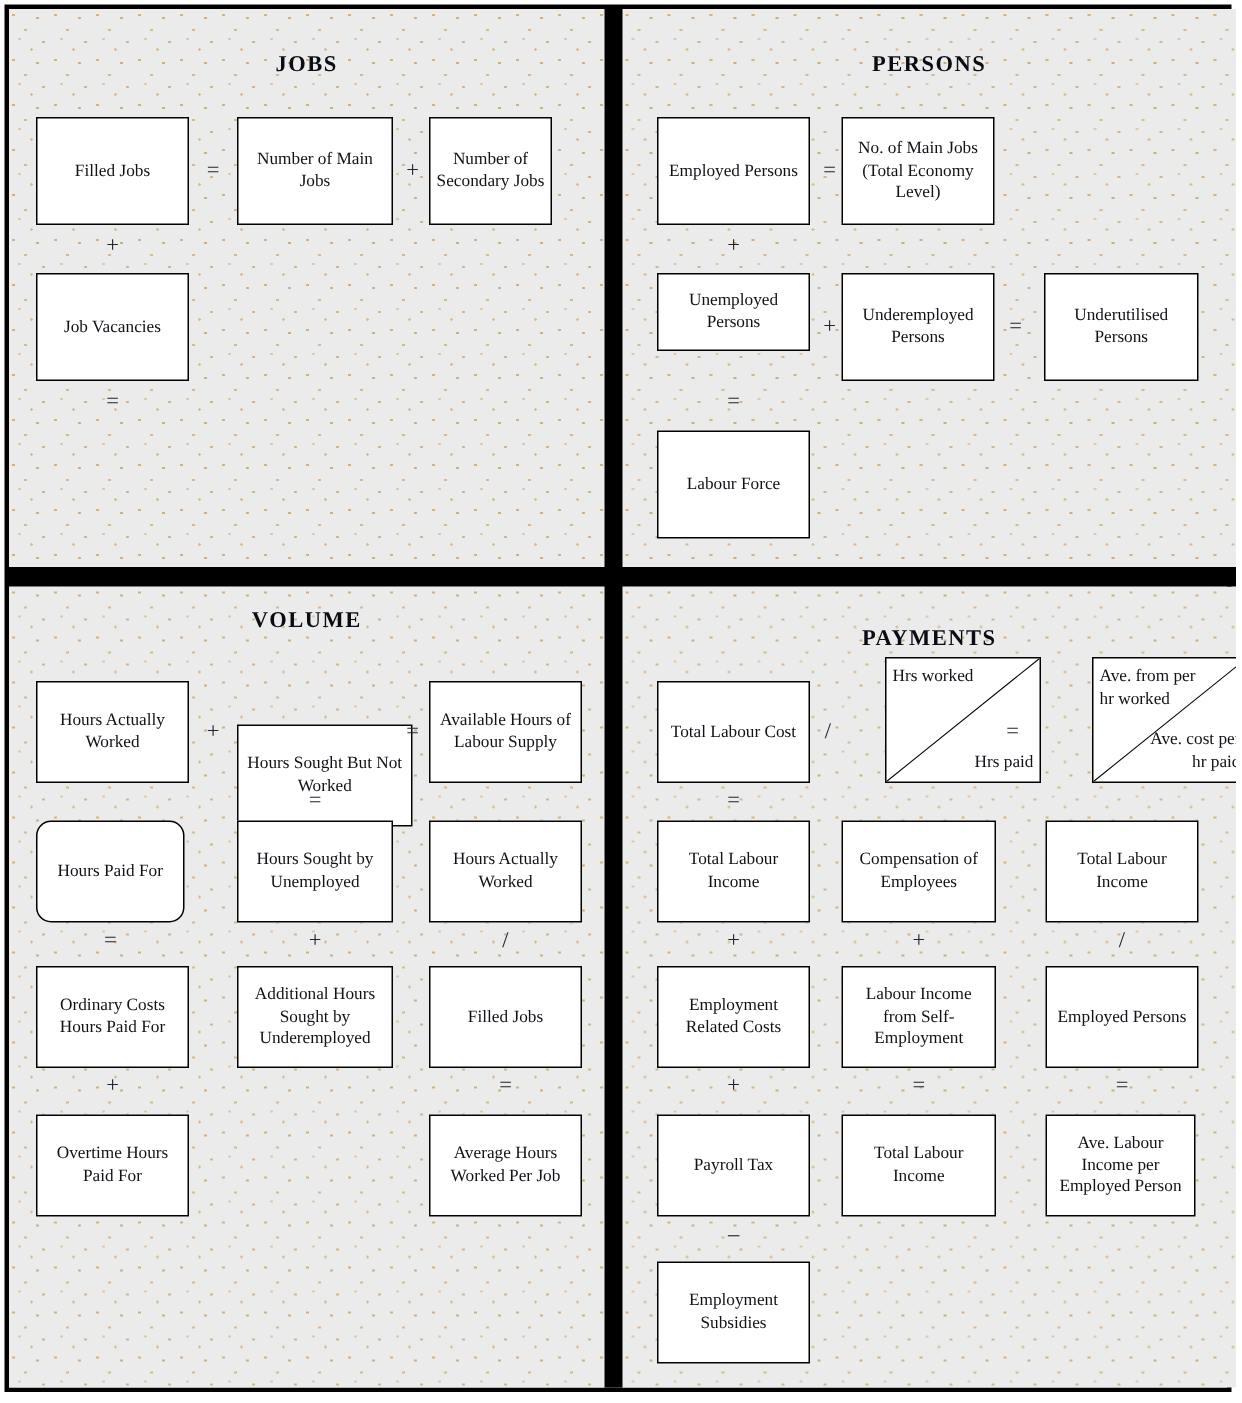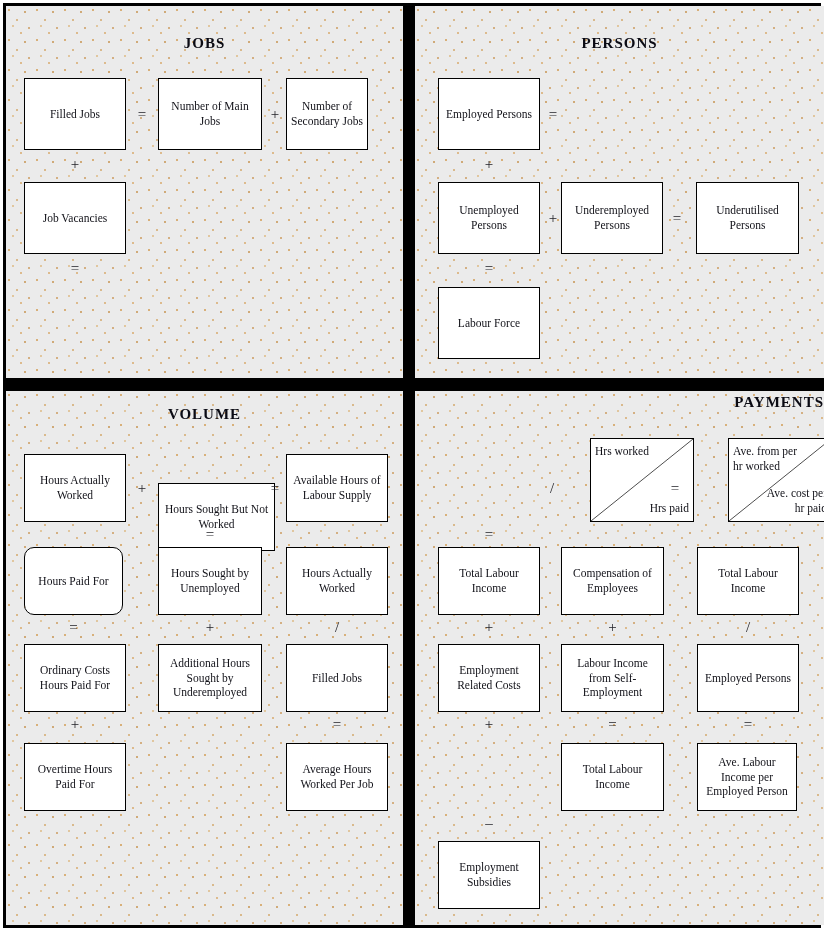--- a/index.html
+++ b/index.html
@@ -45,21 +45,21 @@
     width:100%;
     text-align:center;
     font-weight:bold;
     font-size:15px;
     letter-spacing:1px;
     color:#0b0b14;
   }
   #q-jobs .quad-title{top:29px;}
   #q-persons .quad-title{top:29px;}
   #q-volume .quad-title{top:15px;}
-  #q-payments .quad-title{top:3px;text-align:right;}
+  #q-payments .quad-title{top:27px;}
 
   .box{
     position:absolute;
     background:#ffffff;
     border:1px solid #000000;
     box-sizing:border-box;
     display:flex;
     align-items:center;
     justify-content:center;
     text-align:center;
@@ -117,24 +117,25 @@
 
     <div class="op" style="left:18px;top:254px;width:102px;height:16px;">=</div>
 
   </div>
 
   <div class="quad" id="q-persons">
     <div class="quad-title">PERSONS</div>
 
     <div class="box" style="left:23px;top:72px;width:102px;height:72px;">Employed Persons</div>
     <div class="op" style="left:127px;top:100px;width:22px;height:16px;">=</div>
+    <div class="box" style="left:146px;top:72px;width:102px;height:72px;">No. of Main Jobs (Total Economy Level)</div>
 
     <div class="op" style="left:23px;top:150px;width:102px;height:16px;">+</div>
 
-    <div class="box" style="left:23px;top:176px;width:102px;height:72px;">Unemployed Persons</div>
+    <div class="box" style="left:23px;top:176px;width:102px;height:52px;">Unemployed Persons</div>
     <div class="op" style="left:127px;top:204px;width:22px;height:16px;">+</div>
     <div class="box" style="left:146px;top:176px;width:102px;height:72px;">Underemployed Persons</div>
     <div class="op" style="left:250px;top:204px;width:24px;height:16px;">=</div>
     <div class="box" style="left:281px;top:176px;width:103px;height:72px;">Underutilised Persons</div>
 
     <div class="op" style="left:23px;top:254px;width:102px;height:16px;">=</div>
 
     <div class="box" style="left:23px;top:281px;width:102px;height:72px;">Labour Force</div>
   </div>
 
@@ -164,20 +165,21 @@
     <div class="op" style="left:18px;top:325px;width:102px;height:16px;">+</div>
     <div class="op" style="left:280px;top:325px;width:102px;height:16px;">=</div>
 
     <div class="box" style="left:18px;top:352px;width:102px;height:68px;">Overtime Hours Paid For</div>
     <div class="box" style="left:280px;top:352px;width:102px;height:68px;">Average Hours Worked Per Job</div>
   </div>
 
   <div class="quad" id="q-payments">
     <div class="quad-title">PAYMENTS</div>
 
+    <div class="box" style="left:23px;top:63px;width:102px;height:68px;">Total Labour Cost</div>
     <div class="op" style="left:127px;top:89px;width:20px;height:16px;">/</div>
 
     <div class="box split" style="left:142px;top:47px;width:104px;height:84px;">
       <svg class="diag" viewBox="0 0 104 84" preserveAspectRatio="none">
         <line x1="0" y1="84" x2="104" y2="0" stroke="#000000" stroke-width="0.7" vector-effect="non-scaling-stroke"></line>
       </svg>
       <span class="lbl-tl">Hrs worked</span>
       <span class="lbl-br">Hrs paid</span>
     </div>
 
@@ -202,20 +204,21 @@
     <div class="op" style="left:282px;top:228px;width:102px;height:16px;">/</div>
 
     <div class="box" style="left:23px;top:253px;width:102px;height:68px;">Employment Related Costs</div>
     <div class="box" style="left:146px;top:253px;width:103px;height:68px;">Labour Income from Self-Employment</div>
     <div class="box" style="left:282px;top:253px;width:102px;height:68px;">Employed Persons</div>
 
     <div class="op" style="left:23px;top:325px;width:102px;height:16px;">+</div>
     <div class="op" style="left:146px;top:325px;width:103px;height:16px;">=</div>
     <div class="op" style="left:282px;top:325px;width:102px;height:16px;">=</div>
 
+    <div class="box" style="left:23px;top:352px;width:102px;height:68px;">Payroll Tax</div>
     <div class="box" style="left:146px;top:352px;width:103px;height:68px;">Total Labour Income</div>
     <div class="box" style="left:282px;top:352px;width:100px;height:68px;">Ave. Labour Income per Employed Person</div>
 
     <div class="op" style="left:23px;top:424px;width:102px;height:16px;">–</div>
 
     <div class="box" style="left:23px;top:450px;width:102px;height:68px;">Employment Subsidies</div>
   </div>
 
   <div class="sep" id="sep-v"></div>
   <div class="sep" id="sep-h"></div>

